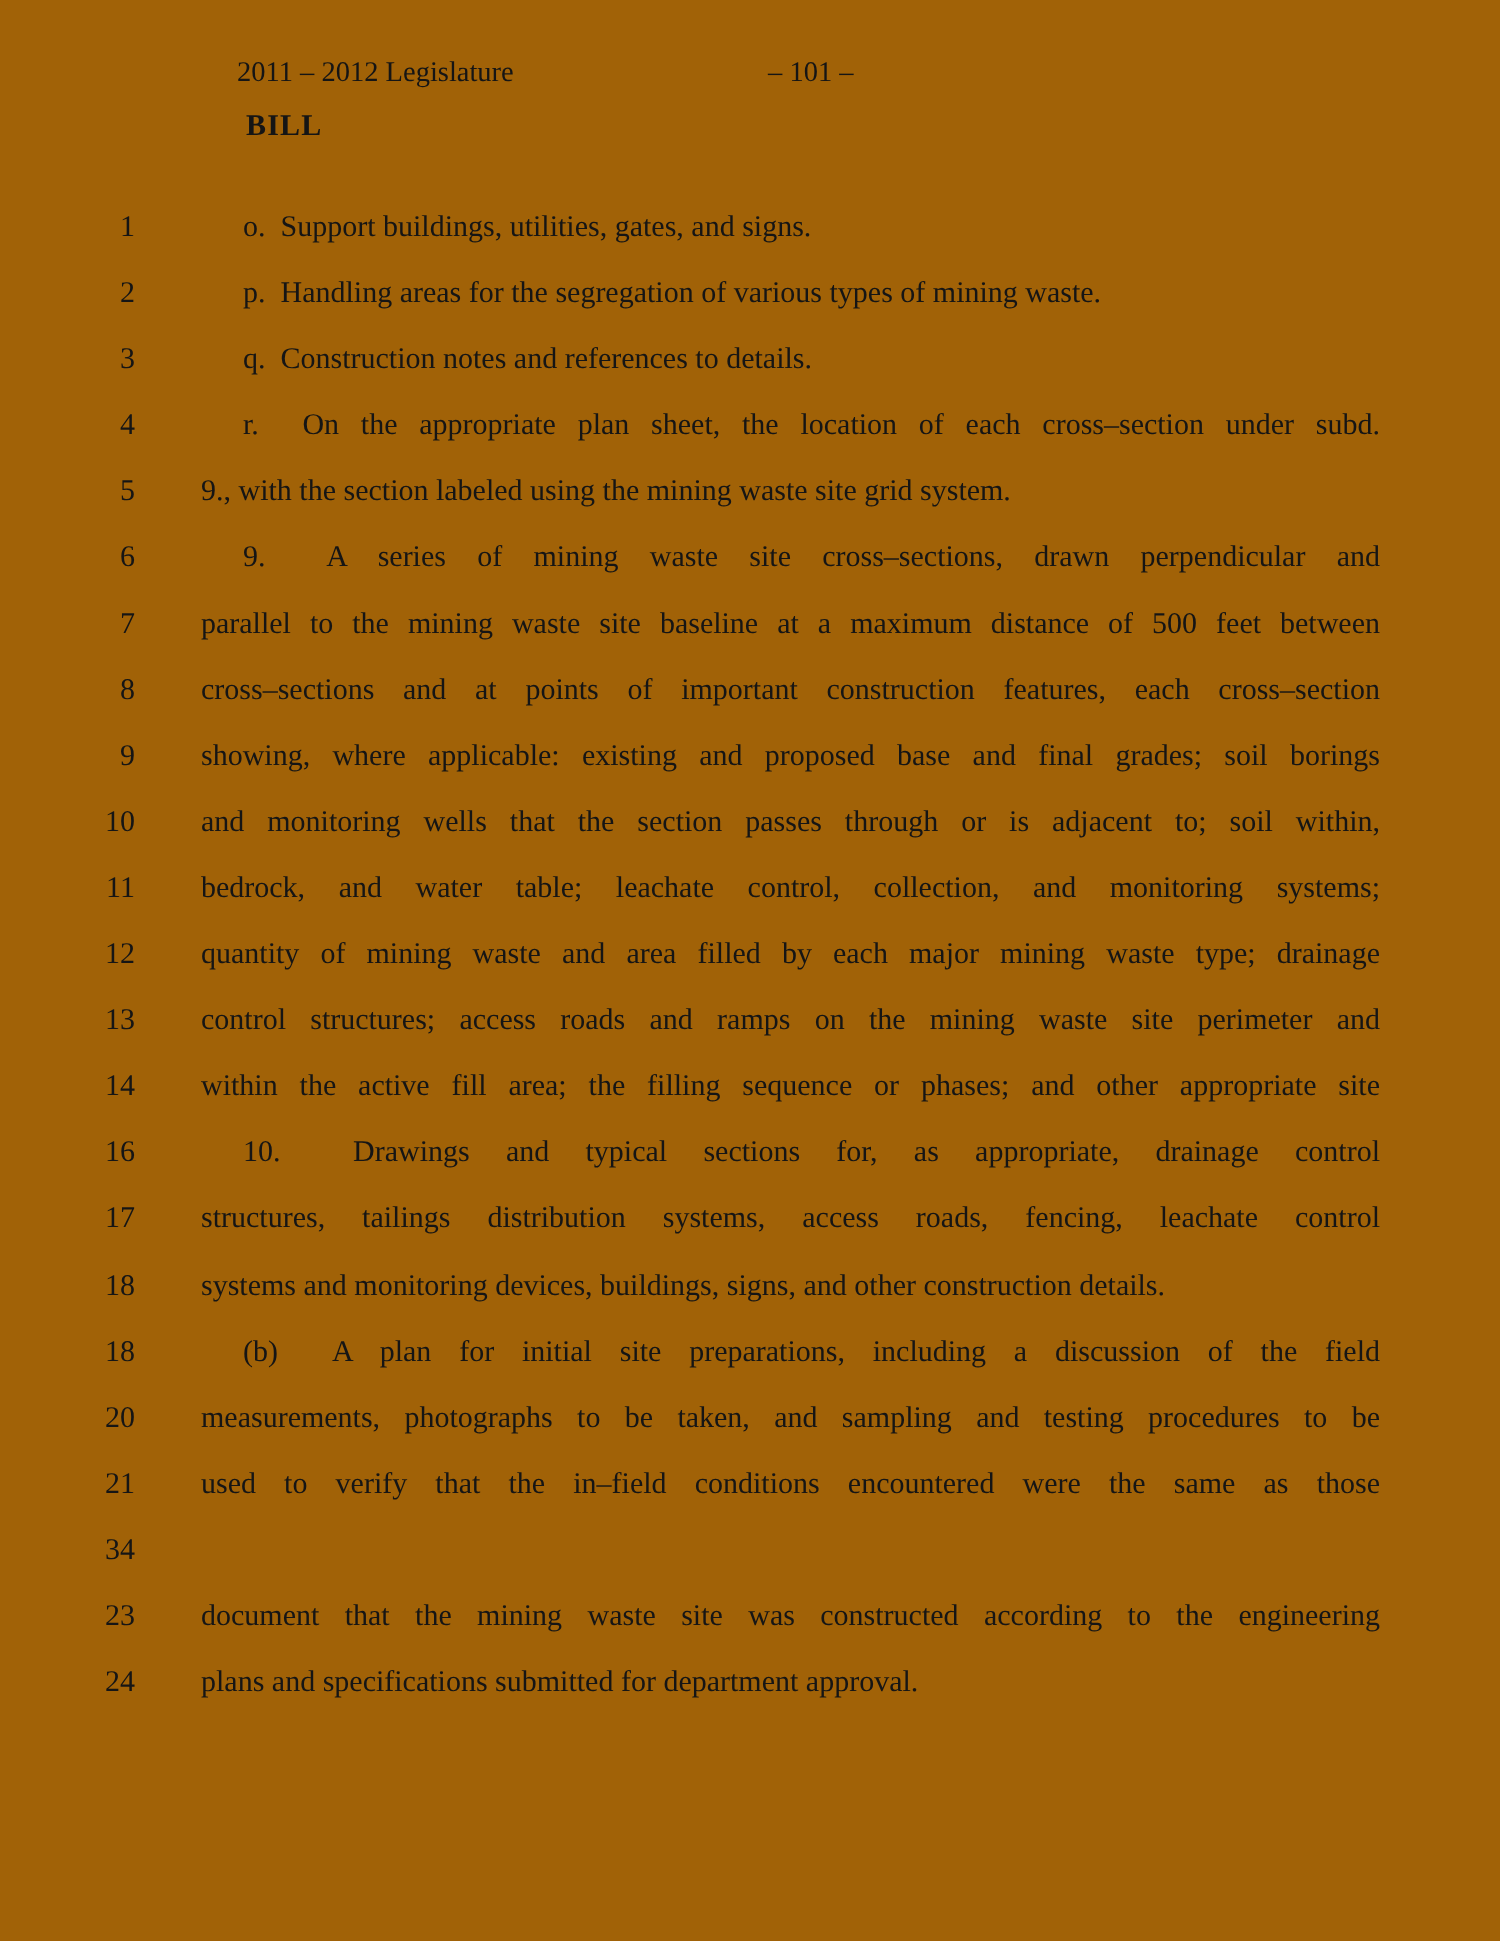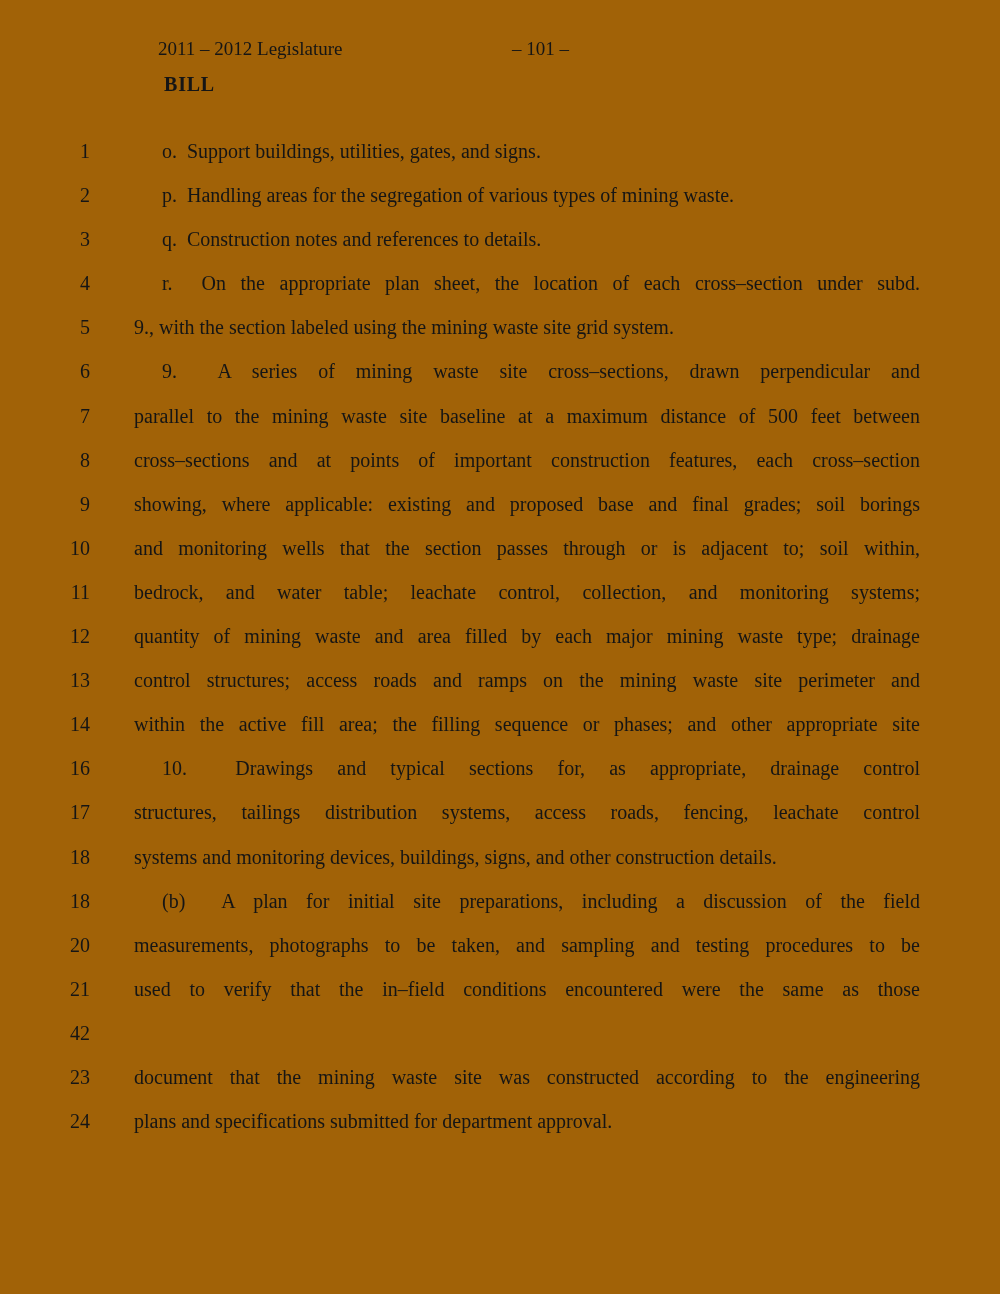--- a/index.html
+++ b/index.html
@@ -163,21 +163,21 @@
       </div>
       <div class="line-row">
         <span class="line-number">20</span>
         <span class="line-text justify">measurements, photographs to be taken, and sampling and testing procedures to be</span>
       </div>
       <div class="line-row">
         <span class="line-number">21</span>
         <span class="line-text justify">used to verify that the in–field conditions encountered were the same as those</span>
       </div>
       <div class="line-row">
-        <span class="line-number">42</span>
+        <span class="line-number">34</span>
       </div>
       <div class="line-row">
         <span class="line-number">23</span>
         <span class="line-text justify">document that the mining waste site was constructed according to the engineering</span>
       </div>
       <div class="line-row">
         <span class="line-number">24</span>
         <span class="line-text">plans and specifications submitted for department approval.</span>
       </div>
     </div>

